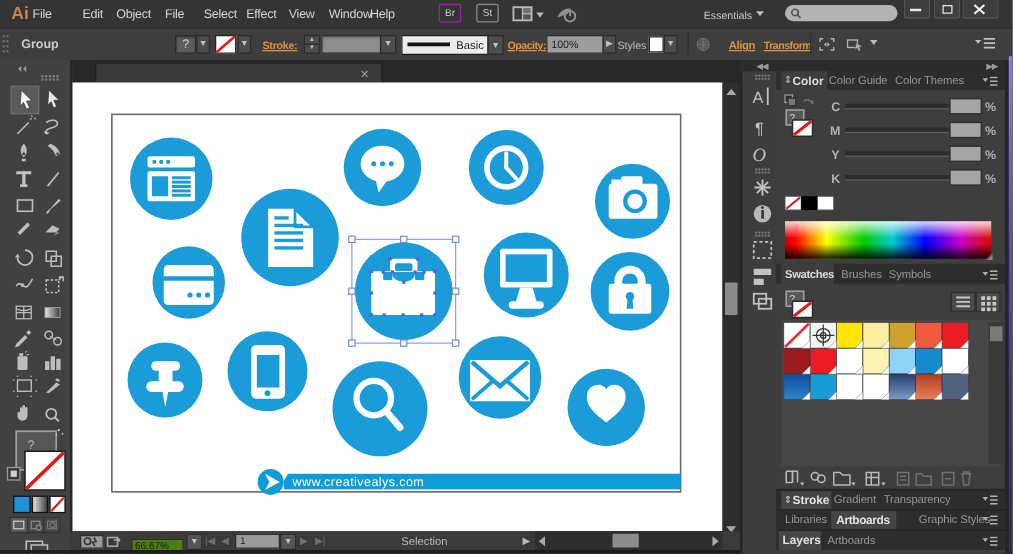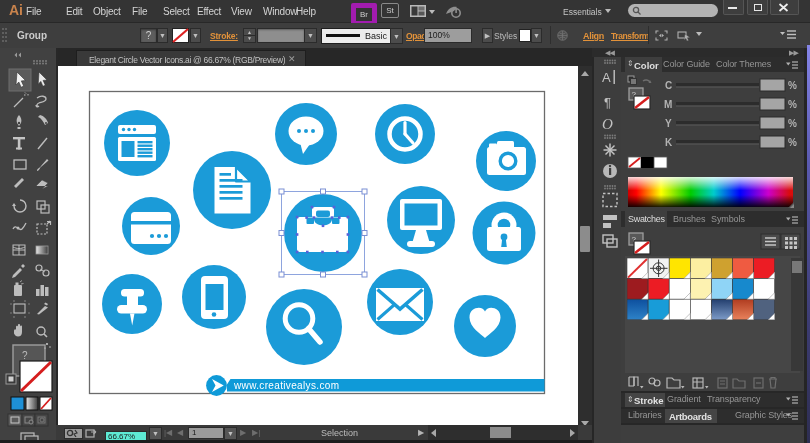--- a/index.html
+++ b/index.html
@@ -21,21 +21,21 @@
  <span class="a" style="left:9px;top:2px;font-size:14px;font-weight:bold;color:#c9834c;">Ai</span>
  <span class="mi" style="left:26px;">File</span>
  <span class="mi" style="left:66px;">Edit</span>
  <span class="mi" style="left:93px;">Object</span>
  <span class="mi" style="left:132px;">File</span>
  <span class="mi" style="left:163px;">Select</span>
  <span class="mi" style="left:197px;">Effect</span>
  <span class="mi" style="left:231px;">View</span>
  <span class="mi" style="left:263px;">Window</span>
  <span class="mi" style="left:296px;">Help</span>
- <span class="a" style="left:351px;top:3px;width:16px;height:13px;border:5px solid #a21caf;border-radius:2px;font-size:8px;color:#cfcfcf;text-align:center;line-height:13px;">Br</span>
+ <span class="a" style="left:351px;top:3px;width:16px;height:13px;border:1px solid #a21caf;border-radius:2px;font-size:8px;color:#cfcfcf;text-align:center;line-height:13px;">Br</span>
  <span class="a" style="left:381px;top:3px;width:16px;height:13px;border:1px solid #8a8a8a;border-radius:2px;font-size:8px;color:#cfcfcf;text-align:center;line-height:13px;">St</span>
  <svg class="a" style="left:409px;top:4px;" width="28" height="14" viewBox="0 0 28 14">
    <rect x="1" y="1" width="16" height="12" fill="#b9b9b9"></rect>
         <rect x="2.5" y="2.5" width="6" height="9" fill="#3a3a3a"></rect>
         <rect x="9.5" y="2.5" width="6" height="4" fill="#6f6f6f"></rect>
         <rect x="9.5" y="7.5" width="6" height="4" fill="#565656"></rect>
    <path d="M20 6 l6 0 -3 4z" fill="#bbb"></path>
  </svg>
  <svg class="a" style="left:444px;top:4px;" width="18" height="15" viewBox="0 0 18 15">
    <path d="M2 10 C4 4 9 2 13 3 L10 7 Z" fill="#8f8f8f"></path>
@@ -83,21 +83,21 @@
  <span class="a amb" style="left:210px;top:8px;font-size:8.5px;font-weight:bold;letter-spacing:-.2px;text-decoration:underline;">Stroke:</span>
  <span class="a dd" style="left:243px;top:5px;width:11px;height:6px;line-height:6px;font-size:5px;">▲</span>
  <span class="a dd" style="left:243px;top:12px;width:11px;height:6px;line-height:5px;font-size:5px;">▼</span>
  <span class="a" style="left:257px;top:5px;width:46px;height:13px;background:#8e8e8e;border:1px solid #2b2b2b;box-shadow:inset 0 1px 2px rgba(0,0,0,.35);"></span>
  <span class="a dd" style="left:304px;top:5px;width:11px;height:13px;line-height:14px;">▼</span>
  <span class="a" style="left:321px;top:5px;width:68px;height:14px;background:#ececec;border:1px solid #1e1e1e;"></span>
  <span class="a" style="left:326px;top:10.5px;width:34px;height:3.2px;background:#111;"></span>
  <span class="a" style="left:365px;top:7.5px;font-size:9px;color:#1a1a1a;">Basic</span>
  <span class="a dd" style="left:390px;top:5px;width:11px;height:14px;line-height:15px;">▼</span>
  <span class="a amb" style="left:406px;top:8px;font-size:8.5px;font-weight:bold;letter-spacing:-.4px;text-decoration:underline;">Opacity:</span>
- <span class="a" style="left:424px;top:5px;width:43px;height:13px;background:#9d9d9d;border:1px solid #2b2b2b;color:#1c1c1c;font-size:8.5px;line-height:13px;padding-left:3px;">100%</span>
+ <span class="a" style="left:437px;top:5px;width:43px;height:13px;background:#9d9d9d;border:1px solid #2b2b2b;color:#1c1c1c;font-size:8.5px;line-height:13px;padding-left:3px;">100%</span>
  <span class="a dd" style="left:482px;top:5px;width:9px;height:13px;line-height:13px;">▶</span>
  <span class="a" style="left:494px;top:8px;font-size:8.5px;color:#bdbdbd;">Styles</span>
  <span class="a" style="left:519px;top:6px;width:10px;height:11px;background:#fff;border:1px solid #222;"></span>
  <span class="a dd" style="left:531px;top:5px;width:9px;height:13px;line-height:14px;">▼</span>
  <span class="a" style="left:550px;top:3px;width:1px;height:18px;background:#2e2e2e;"></span>
  <svg class="a" style="left:557px;top:7px;" width="11" height="11">
         <circle cx="5.5" cy="5.5" r="4.8" fill="#4e4e4e" stroke="#777" stroke-width=".8"></circle>
         <path d="M1 5.5 h9 M5.5 1 v9 M2.5 3 a5 5 0 0 0 6 0 M2.5 8 a5 5 0 0 1 6 0" stroke="#777" stroke-width=".7" fill="none"></path>
       </svg>
  <span class="a amb" style="left:583px;top:8px;font-size:9px;font-weight:bold;letter-spacing:-.3px;text-decoration:underline;">Align</span>
@@ -119,21 +119,20 @@
         <g stroke="#c0c0c0" stroke-width="1.4">
           <line x1="7" y1="1" x2="16" y2="1"></line>
           <line x1="7" y1="4.5" x2="16" y2="4.5"></line>
           <line x1="7" y1="8" x2="16" y2="8"></line>
         </g>
       </svg>
 </div>
 
 <div class="a" style="left:0;top:48px;width:592px;height:18px;background:#272727;">
  <div class="a" style="left:76px;top:2px;width:228px;height:16px;background:#393939;border:1px solid #1e1e1e;border-bottom:none;">
-  <span class="a" style="left:12px;top:4px;font-size:8.5px;letter-spacing:-.3px;color:#c2c2c2;white-space:nowrap;">Elegant Circle Vector Icons.ai @ 66.67% (RGB/Preview)</span>
   <span class="a" style="left:211px;top:3px;font-size:9px;color:#9a9a9a;">✕</span>
  </div>
 </div>
 
 <div class="a" style="left:0;top:48px;width:56px;height:395px;background:#414141;border-right:2px solid #282828;">
 <svg class="a" style="left:0;top:0;" width="56" height="395" viewBox="0 0 56 395">
  <g fill="#9a9a9a">
           <path d="M17 4.5 l-2.5 2.5 2.5 2.5z M21 4.5 l-2.5 2.5 2.5 2.5z" fill="#999"></path>
         </g>
  <g fill="#7c7c7c">
@@ -451,21 +450,21 @@
 <div class="a" style="left:56px;top:425px;width:536px;height:15px;background:#3a3a3a;">
  <span class="a" style="left:8px;top:3px;width:17px;height:9px;background:#9a9a9a;border:1px solid #2b2b2b;"></span>
  <svg class="a" style="left:10px;top:4px;" width="14" height="8">
         <circle cx="4" cy="4" r="2.6" fill="none" stroke="#333" stroke-width="1.3"></circle>
         <path d="M9 1 l2 3 -3 1 2 3" stroke="#333" stroke-width="1.2" fill="none"></path>
       </svg>
  <svg class="a" style="left:29px;top:3px;" width="13" height="10">
         <rect x="1" y="2" width="8" height="7" fill="none" stroke="#a8a8a8" stroke-width="1.3"></rect>
         <path d="M6 4 h5 M11 4 l-2.5-2 M11 4 l-2.5 2" stroke="#a8a8a8" stroke-width="1.2" fill="none"></path>
       </svg>
- <span class="a" style="left:49px;top:6px;width:38px;height:10px;background:#5eead4;border:1px solid #2b2b2b;color:#1a1a1a;font-size:8px;line-height:10px;padding-left:2px;">66.67%</span>
+ <span class="a" style="left:49px;top:6px;width:38px;height:10px;background:#4d7c0f;border:1px solid #2b2b2b;color:#1a1a1a;font-size:8px;line-height:10px;padding-left:2px;">66.67%</span>
  <span class="a dd" style="left:93px;top:2px;width:11px;height:11px;line-height:12px;background:#555;">▼</span>
  <span class="a" style="left:108px;top:3px;color:#6e6e6e;font-size:8px;">|◀</span>
  <span class="a" style="left:121px;top:3px;color:#6e6e6e;font-size:8px;">◀</span>
  <span class="a" style="left:132px;top:2px;width:31px;height:10px;background:#9a9a9a;border:1px solid #2b2b2b;color:#1a1a1a;font-size:8px;line-height:10px;padding-left:3px;">1</span>
  <span class="a dd" style="left:168px;top:2px;width:11px;height:11px;line-height:12px;background:#555;">▼</span>
  <span class="a" style="left:184px;top:3px;color:#6e6e6e;font-size:8px;">▶</span>
  <span class="a" style="left:196px;top:3px;color:#6e6e6e;font-size:8px;">▶|</span>
  <span class="a" style="left:265px;top:2.5px;color:#bdbdbd;font-size:9px;">Selection</span>
  <span class="a" style="left:362px;top:3px;color:#b5b5b5;font-size:8px;">▶</span>
  <div class="a" style="left:372px;top:0;width:150px;height:15px;background:#2e2e2e;">
@@ -609,21 +608,21 @@
         </g>
  </svg>
  <div class="a" style="left:7px;top:120px;width:165px;height:30px;background:linear-gradient(to bottom,rgba(255,255,255,.85),rgba(255,255,255,0) 45%,rgba(0,0,0,0) 60%,rgba(0,0,0,.9)),linear-gradient(to right,#c00,#f00 5%,#ff0 20%,#0c0 38%,#0cc 52%,#00f 68%,#c0c 85%,#f00c 98%);"></div>
  <svg class="a" style="left:166px;top:144px;" width="8" height="8">
         <path d="M7 1 v6 h-6z" fill="#555"></path>
         <path d="M7 3 v4 h-4z" fill="#888"></path>
       </svg>
 
  <div class="a" style="left:0;top:154px;width:183px;height:16px;background:#2d2d2d;">
   <span class="a" style="left:4px;top:0;width:42px;height:16px;background:#3e3e3e;"></span>
-  <span class="a" style="left:7px;top:3px;font-size:9px;letter-spacing:-.3px;font-weight:normal;color:#dedede;">Swatches</span>
+  <span class="a" style="left:7px;top:3px;font-size:9px;letter-spacing:-.3px;font-weight:bold;color:#dedede;">Swatches</span>
   <span class="ptab" style="left:52px;top:2.5px;">Brushes</span>
   <span class="ptab" style="left:90px;top:2.5px;">Symbols</span>
   <svg class="pm" style="top:5px;" width="13" height="9">
           <path d="M0 1.5 l4.5 0 -2.25 3z" fill="#b0b0b0"></path>
           <g stroke="#b0b0b0" stroke-width="1.2">
             <line x1="6" y1="1" x2="13" y2="1"></line>
             <line x1="6" y1="4" x2="13" y2="4"></line>
             <line x1="6" y1="7" x2="13" y2="7"></line>
           </g>
         </svg>
@@ -777,16 +776,29 @@
   <span class="ptab" style="left:114px;top:1px;">Graphic Styles</span>
   <svg class="pm" style="top:3px;" width="13" height="9">
           <path d="M0 1.5 l4.5 0 -2.25 3z" fill="#b0b0b0"></path>
           <g stroke="#b0b0b0" stroke-width="1.2">
             <line x1="6" y1="1" x2="13" y2="1"></line>
             <line x1="6" y1="4" x2="13" y2="4"></line>
             <line x1="6" y1="7" x2="13" y2="7"></line>
           </g>
         </svg>
  </div>
+ <div class="tabrow" style="left:0;top:368px;height:15px;">
+  <span class="a pact" style="left:2px;top:0;width:34px;height:15px;"></span>
+  <span class="a" style="left:5px;top:2px;font-size:9.5px;font-weight:bold;color:#e2e2e2;">Layers</span>
+  <span class="ptab" style="left:41px;top:2px;">Artboards</span>
+  <svg class="pm" style="top:4px;" width="13" height="9">
+          <path d="M0 1.5 l4.5 0 -2.25 3z" fill="#b0b0b0"></path>
+          <g stroke="#b0b0b0" stroke-width="1.2">
+            <line x1="6" y1="1" x2="13" y2="1"></line>
+            <line x1="6" y1="4" x2="13" y2="4"></line>
+            <line x1="6" y1="7" x2="13" y2="7"></line>
+          </g>
+        </svg>
+ </div>
 </div>
 <div class="a" style="left:804px;top:48px;width:6px;height:395px;background:#252525;"></div>
 <div class="a" style="left:807px;top:45px;width:2.5px;height:398px;background:linear-gradient(to bottom,#8585e8,#5a5ab0 30%,#3c3c72 70%,#2e2e52);"></div>
 
 </div>
 </body></html>

